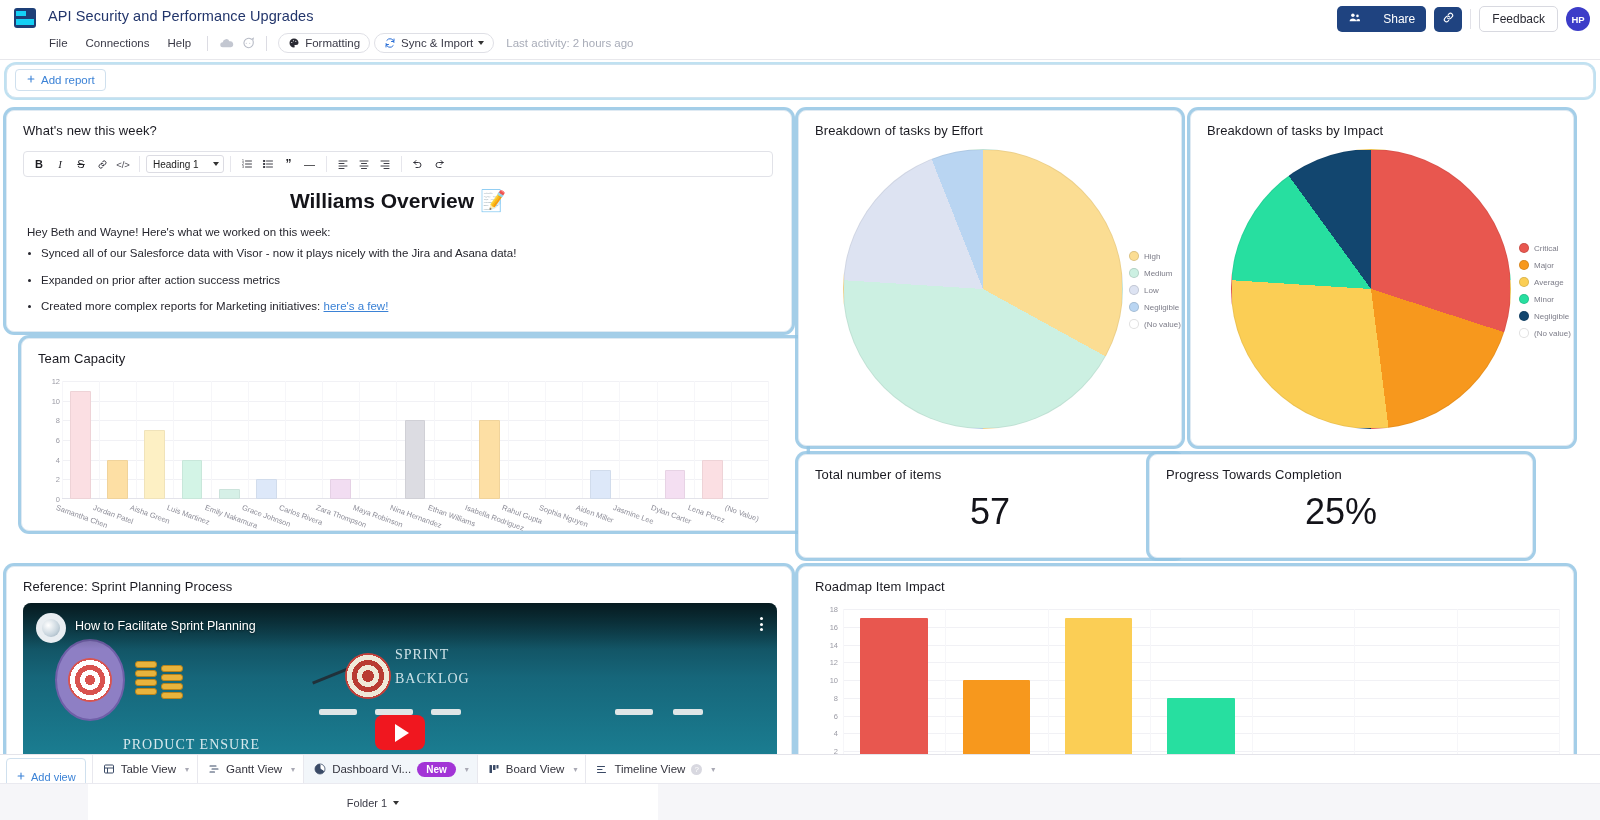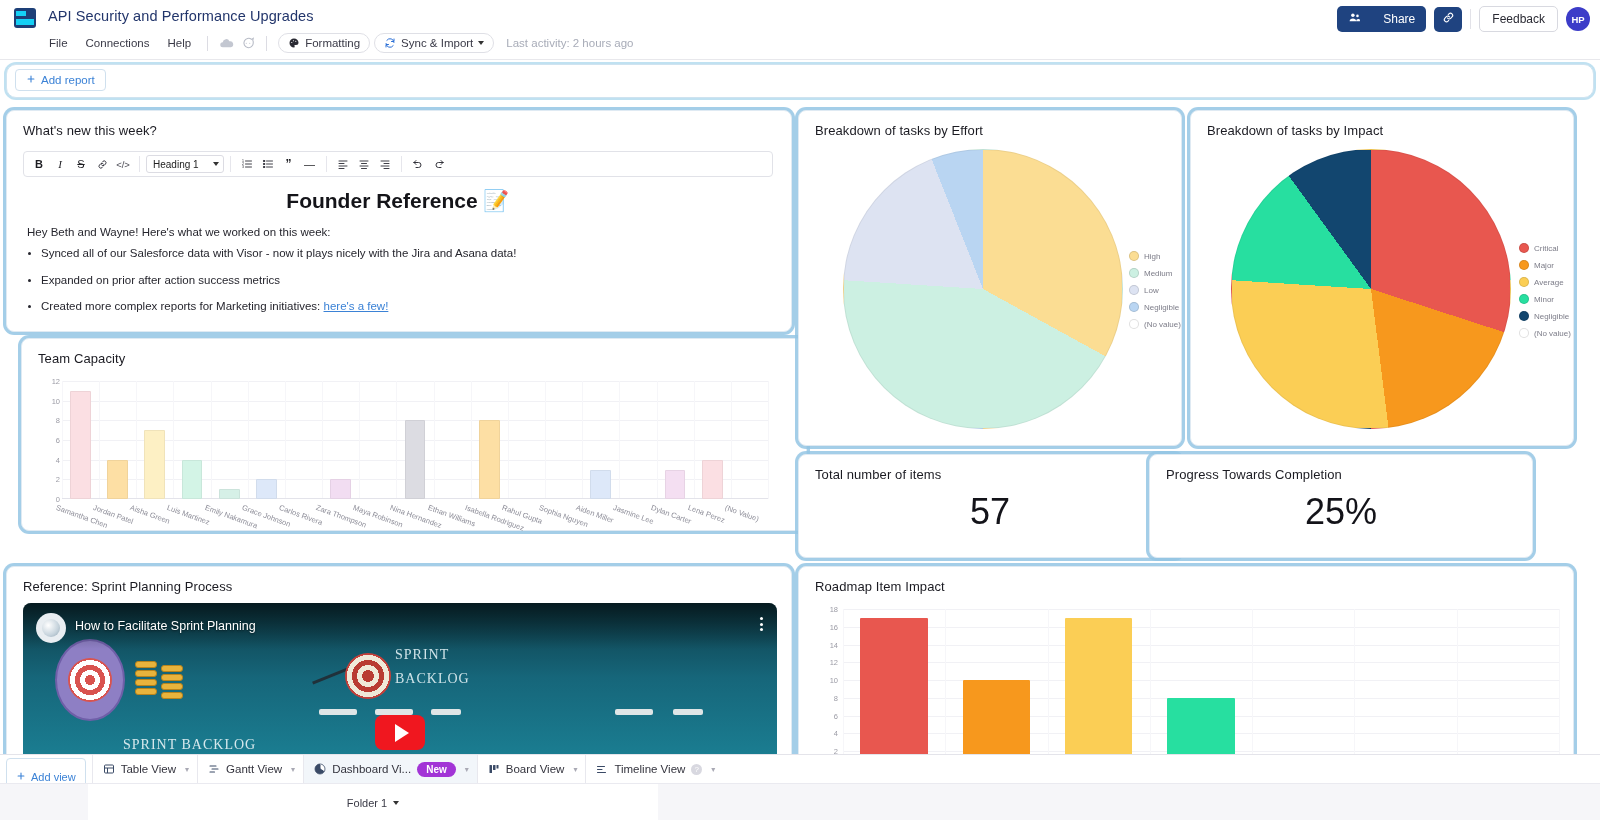--- a/index.html
+++ b/index.html
@@ -426,21 +426,21 @@
           </svg>
       </div>
       <div class="tbtn">
         <svg width="12" height="12" viewBox="0 0 24 24" fill="none" stroke="#2a2a33" stroke-width="1.9" stroke-linecap="round">
             <path d="M20 9h-9a5 5 0 000 10h5"></path>
             <path d="M20 9l-4-4M20 9l-4 4"></path>
           </svg>
       </div>
     </div>
 
-    <div class="doc-h1">Founder Reference 📝</div>
+    <div class="doc-h1">Williams Overview 📝</div>
     <div class="doc-p">Hey Beth and Wayne! Here's what we worked on this week:</div>
     <ul class="doc-ul">
       <li>Synced all of our Salesforce data with Visor - now it plays nicely with the Jira and Asana data!</li>
       <li>Expanded on prior after action success metrics</li>
       <li><span>Created more complex reports for Marketing initiatives:</span> <a class="doc-link" href="#">here's a few!</a></li>
     </ul>
   </div>
 
   <div class="card" id="card-capacity">
     <div class="card-title">Team Capacity</div>
@@ -528,21 +528,21 @@
           <i style="left:0;top:27px"></i>
         <i style="left:26px;top:4px"></i>
           <i style="left:26px;top:13px"></i>
           <i style="left:26px;top:22px"></i>
           <i style="left:26px;top:31px"></i>
       </div>
       <div class="vid-arrow"></div>
       <div class="vid-target2"></div>
       <div class="vid-txt1">SPRINT</div>
       <div class="vid-txt2">BACKLOG</div>
-      <div class="vid-txt3">SPRINT BACKLOG</div>
+      <div class="vid-txt3">PRODUCT ENSURE</div>
       <div class="vid-dash" style="left:296px;top:106px;width:38px"></div>
       <div class="vid-dash" style="left:352px;top:106px;width:38px"></div>
       <div class="vid-dash" style="left:408px;top:106px;width:30px"></div>
       <div class="vid-dash" style="left:592px;top:106px;width:38px"></div>
       <div class="vid-dash" style="left:650px;top:106px;width:30px"></div>
       <div class="vid-paper"></div>
       <div class="vid-dark-top"></div>
       <div class="yt-avatar"></div>
       <div class="yt-title">How to Facilitate Sprint Planning</div>
       <div class="yt-kebab">

